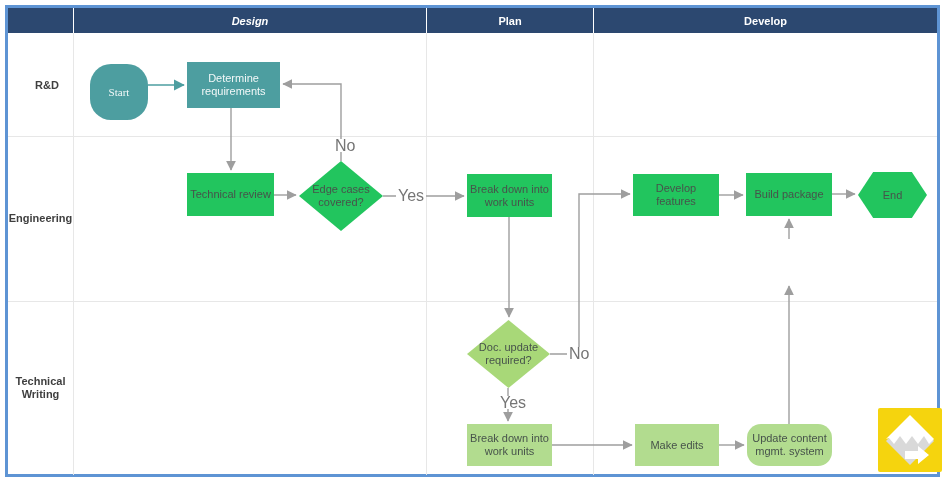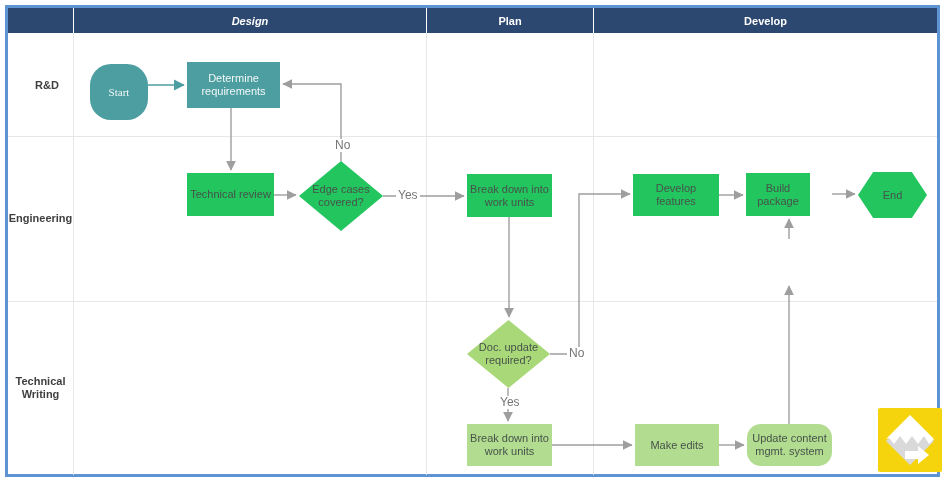--- a/index.html
+++ b/index.html
@@ -45,30 +45,30 @@
   .stadium { border-radius:21px; }
   .diamond { clip-path: polygon(50% 0, 100% 50%, 50% 100%, 0 50%); }
   .hexagon { clip-path: polygon(22% 0, 78% 0, 100% 50%, 78% 100%, 22% 100%, 0 50%); }
 
   .n-start    { left:90px;  top:64px;  width:58px; height:56px;font-family:Liberation Serif, serif; }
   .n-determine{ left:187px; top:62px;  width:93px; height:46px; }
   .n-techrev  { left:187px; top:173px; width:87px; height:43px; }
   .n-edge     { left:299px; top:161px; width:84px; height:70px; }
   .n-bdplan   { left:467px; top:174px; width:85px; height:43px; }
   .n-devfeat  { left:633px; top:174px; width:86px; height:42px; }
-  .n-buildpkg { left:746px; top:173px; width:64px; height:43px; }
+  .n-buildpkg { left:746px; top:173px; width:86px; height:43px; }
   .n-end      { left:858px; top:172px; width:69px; height:46px; }
   .n-updoc    { left:747px; top:239px; width:84px; height:44px; }
   .n-docupd   { left:467px; top:320px; width:83px; height:68px; }
   .n-bdtw     { left:467px; top:424px; width:85px; height:42px; }
   .n-makeedits{ left:635px; top:424px; width:84px; height:42px; }
   .n-updcms   { left:747px; top:424px; width:85px; height:42px;border-radius:14px; }
 
   
-  .edge-label { position:absolute; font-size:12px; color:#757575;
+  .edge-label { position:absolute; font-size:16px; color:#757575;
                 background:#ffffff; padding:0 2px; line-height:13px; }
   .el-yes1 { left:396px; top:189px; }
   .el-no1  { left:333px; top:139px; }
   .el-no2  { left:567px; top:347px; }
   .el-yes2 { left:498px; top:396px; }
 
   
   .watermark { position:absolute; left:878px; top:408px; width:64px; height:64px; }
 </style>
 </head>

